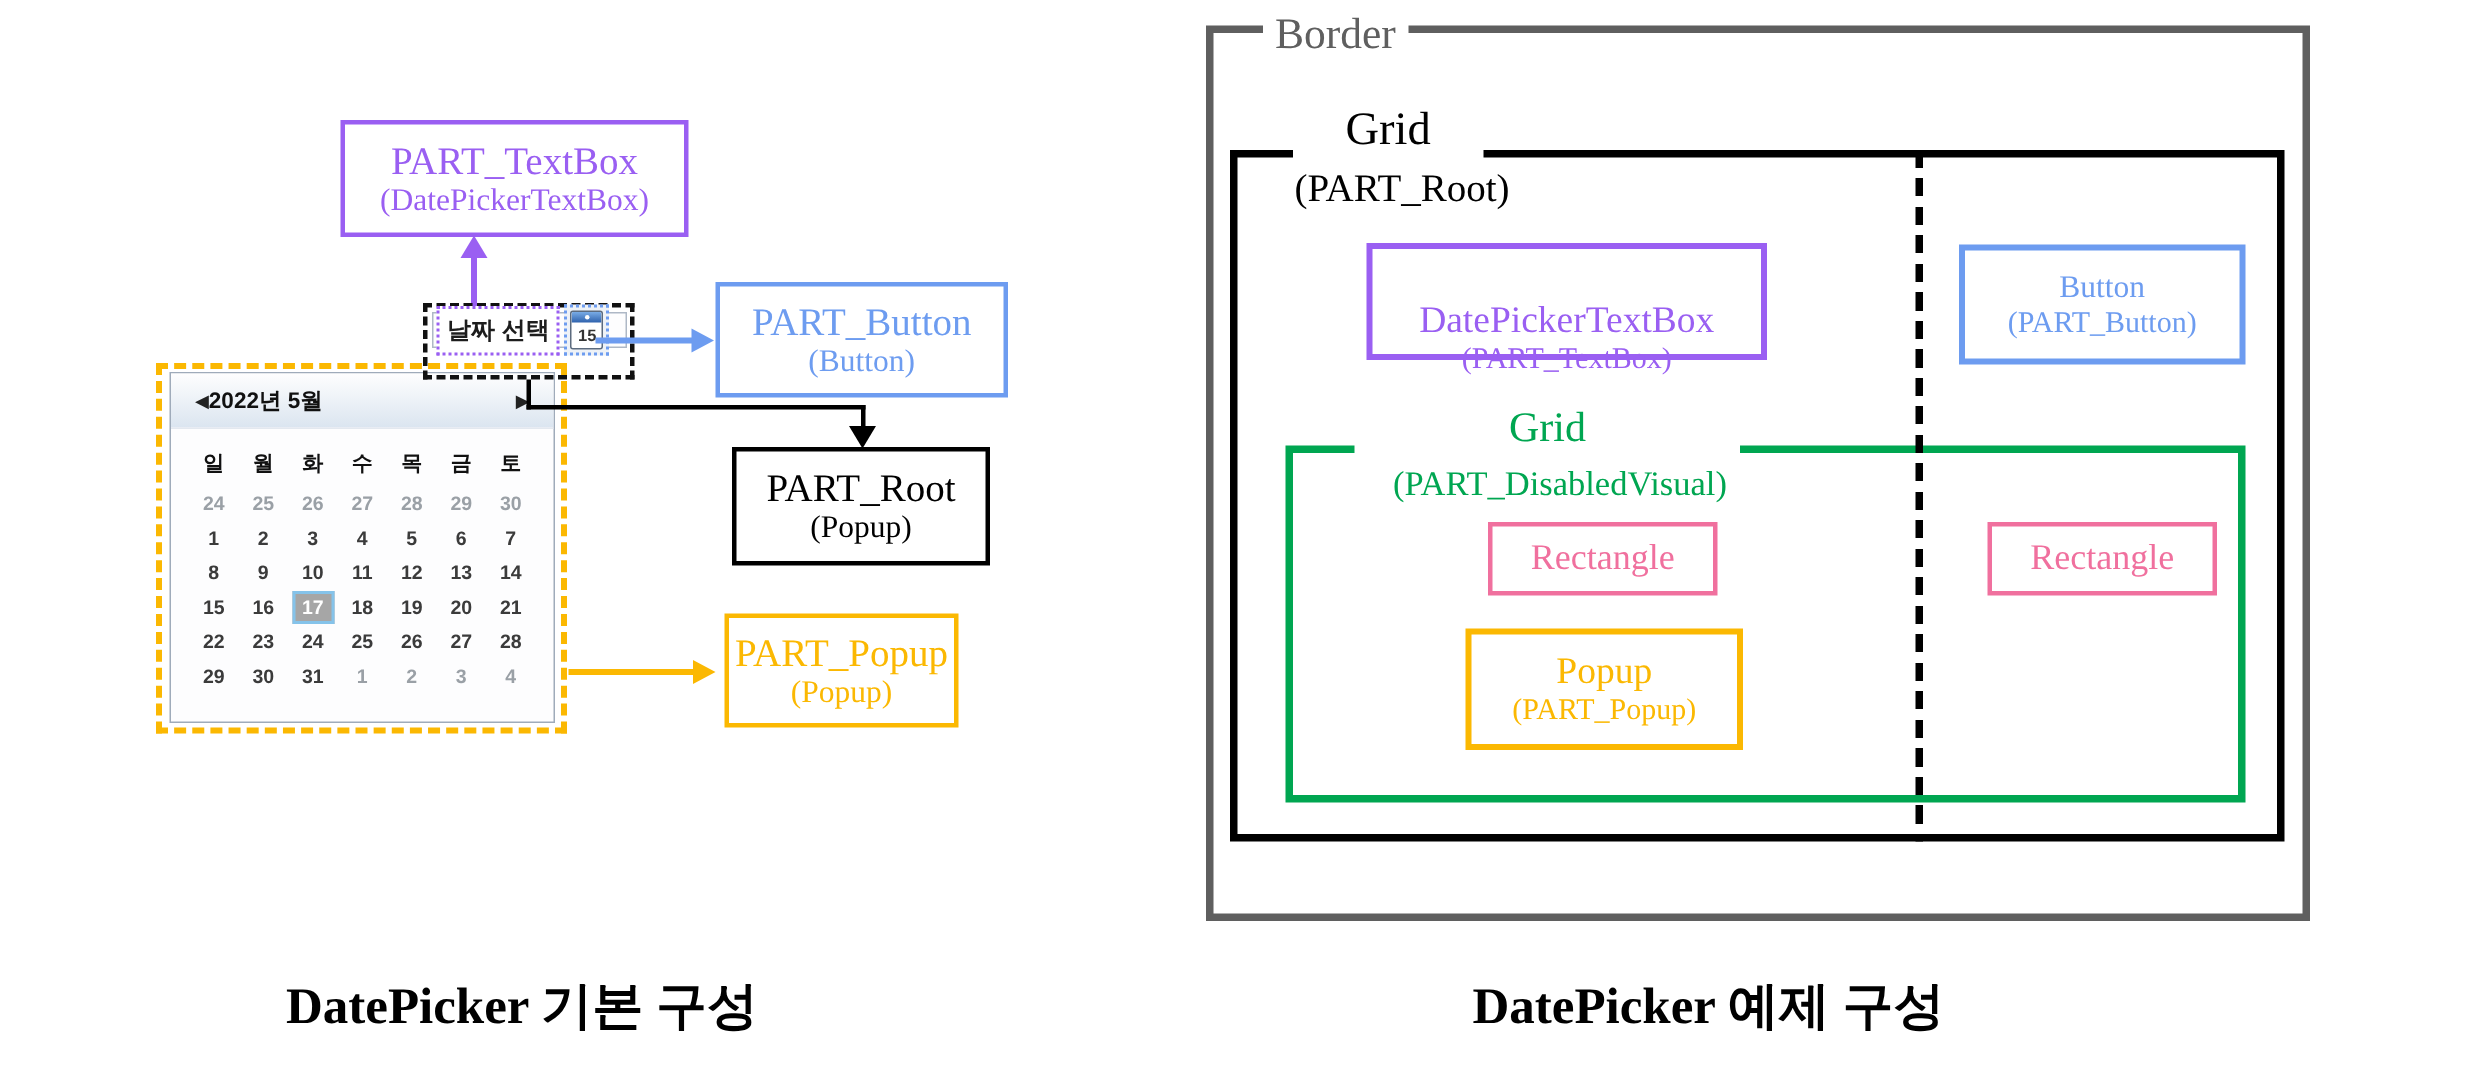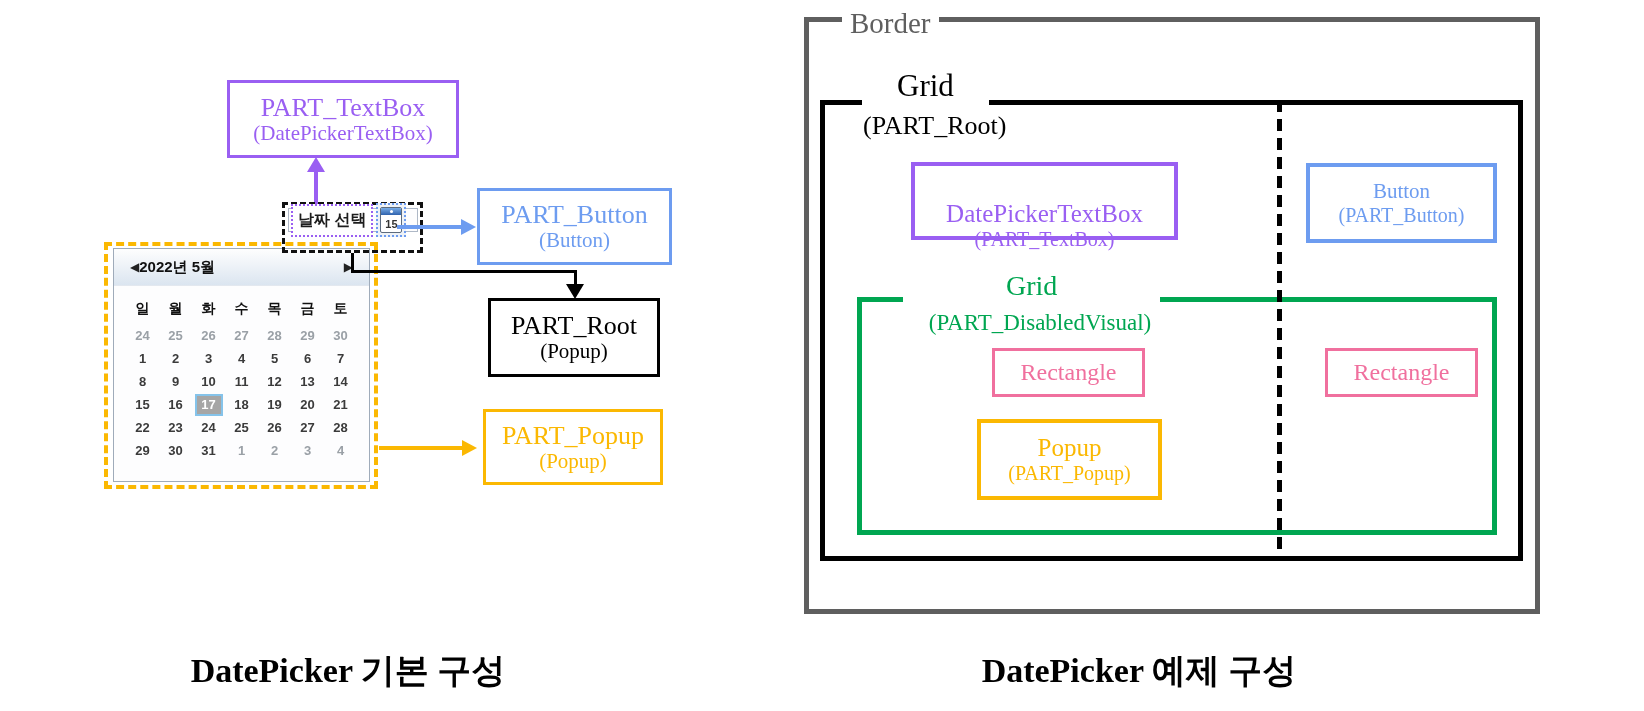--- a/index.html
+++ b/index.html
@@ -187,21 +187,21 @@
         <span class="day">15</span>
       </span>
     </span>
   </div>
 
   <div>
     <div class="shaft" style="left:379px;top:446px;width:85px;height:4px;background:var(--amber);"></div>
     <div class="head" style="left:462px;top:440px;border-top:8px solid transparent;border-bottom:8px solid transparent;border-left:15px solid var(--amber);"></div>
   </div>
 
-  <div class="obox amber-b" style="left:483px;top:409px;width:180px;height:76px;">
+  <div class="obox amber-b" style="left:483px;top:409px;width:156px;height:76px;">
     <span class="t1">PART_Popup</span>
     <span class="t2">(Popup)</span>
   </div>
 
   <div class="caption" style="left:178px;top:648px;width:340px;">DatePicker 기본 구성</div>
 
   <div class="frame border-frame" style="left:804px;top:17px;width:736px;height:597px;">
     <span class="frame-label border-label">Border</span>
   </div>
 

